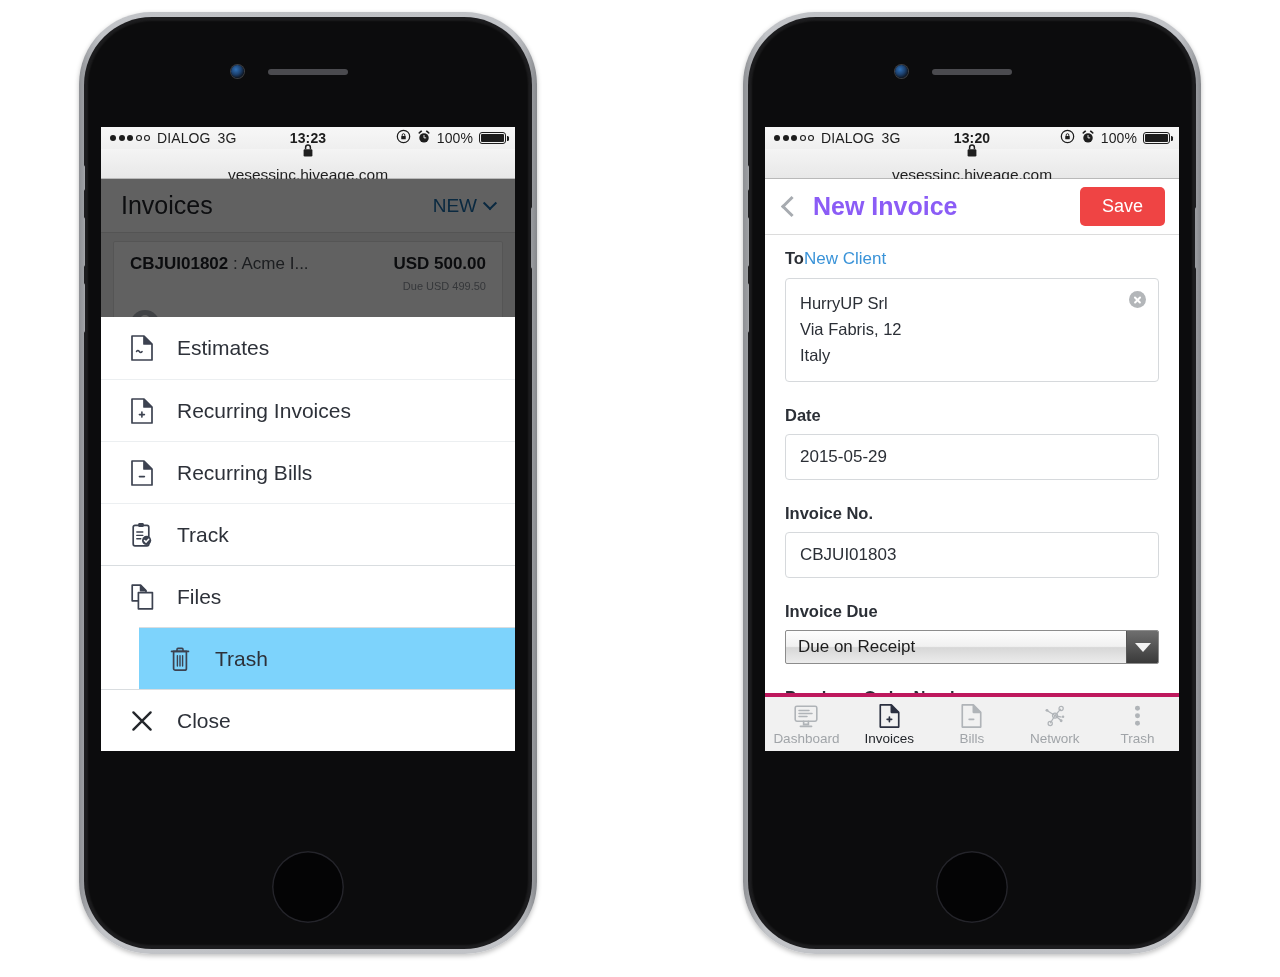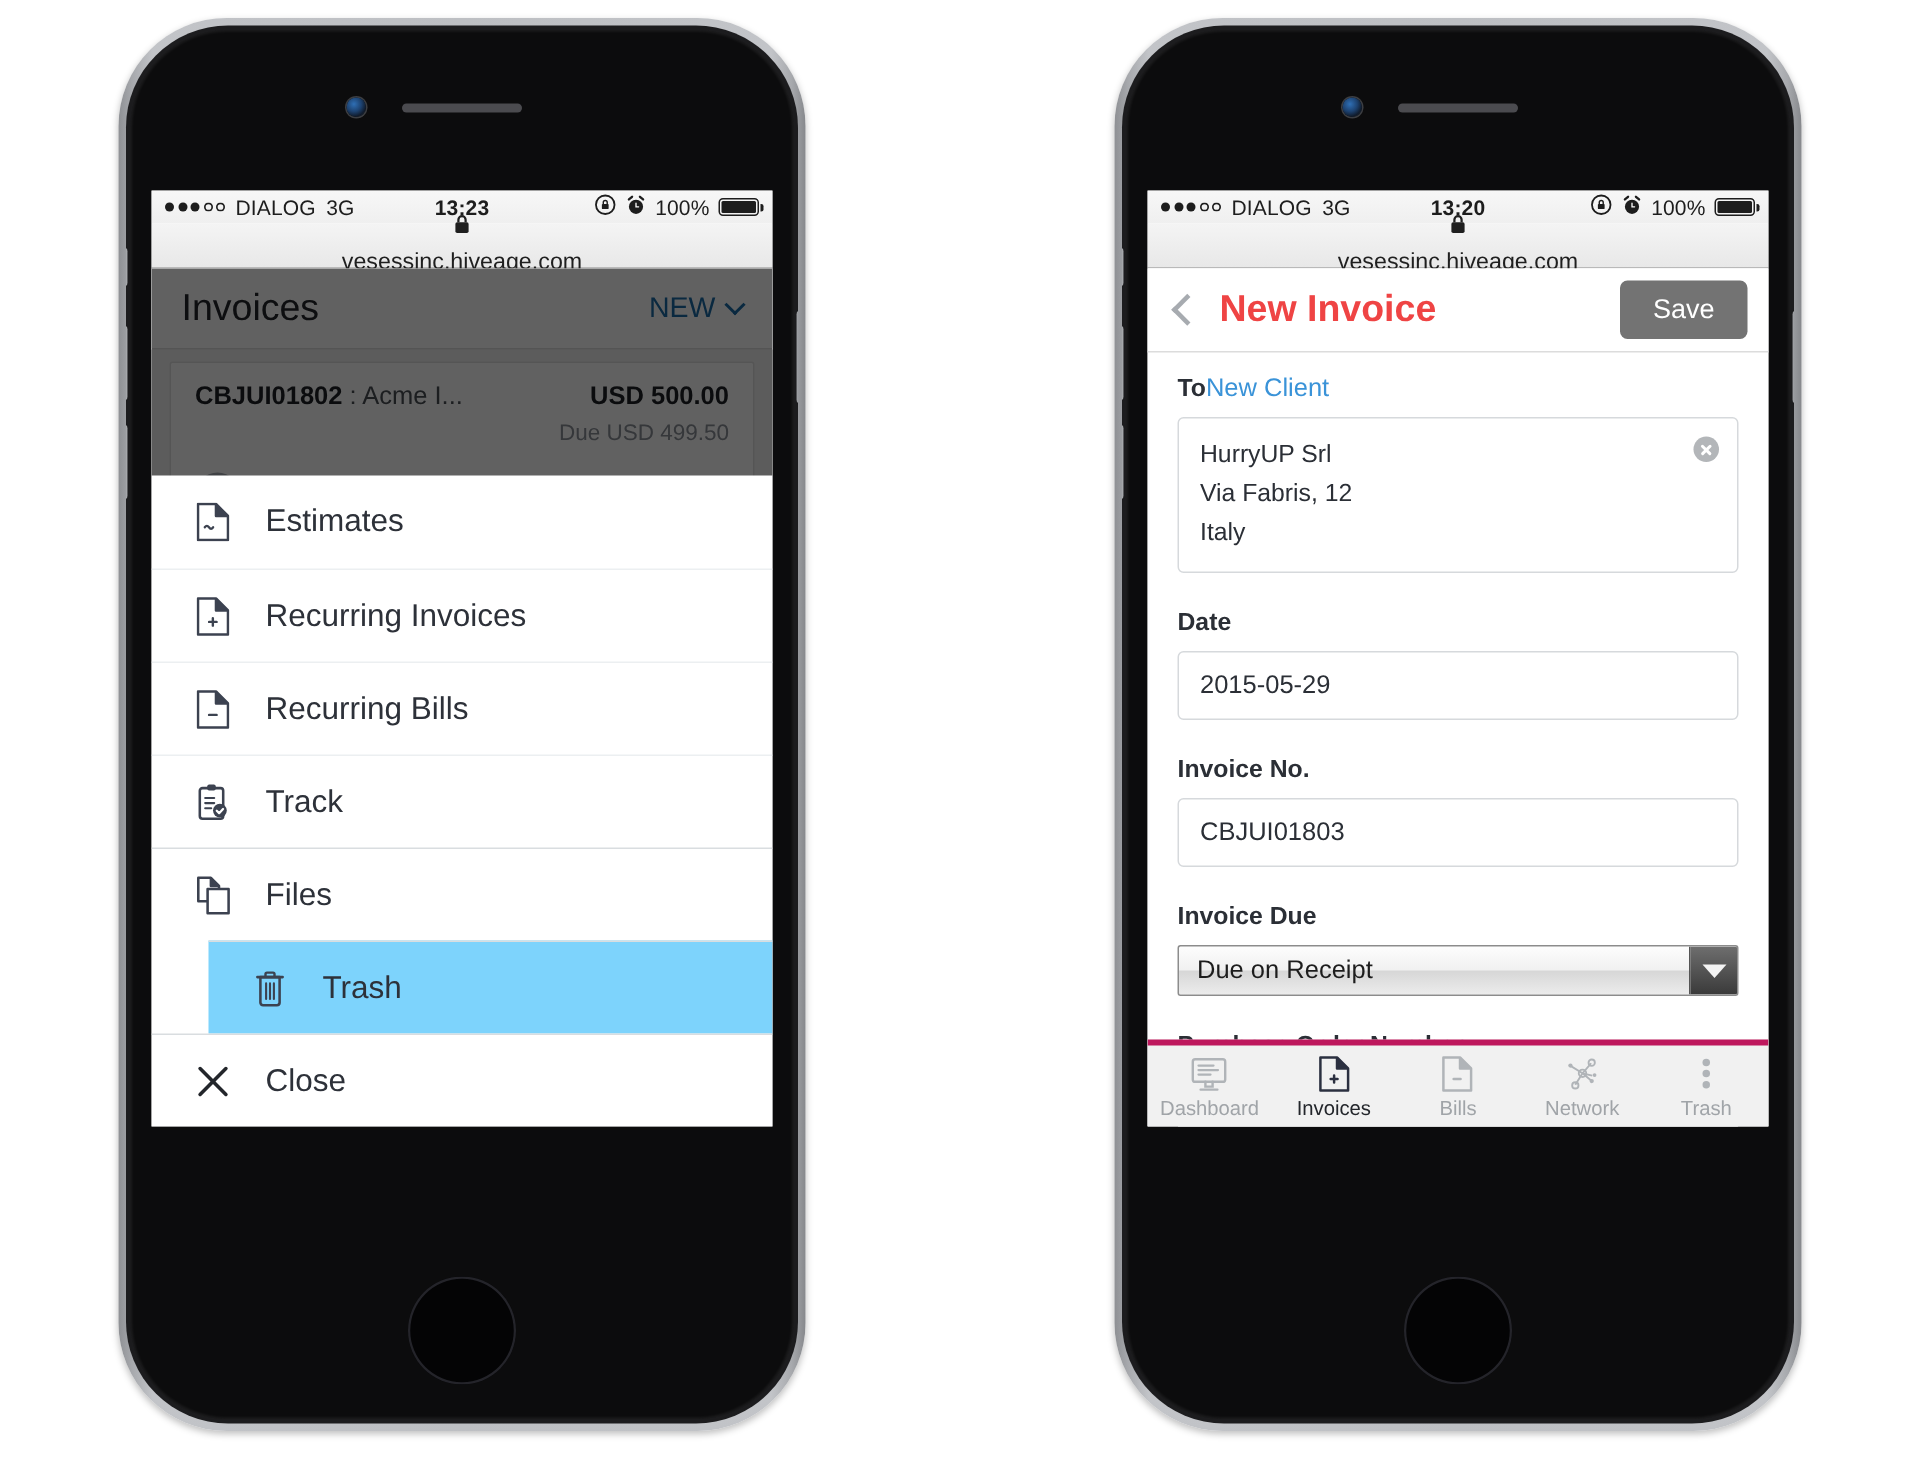--- a/index.html
+++ b/index.html
@@ -148,21 +148,21 @@
     transform: rotate(45deg) translate(-2px,-2px);
   }
   .inv-card {
     background: #fff; margin: 8px 12px 0 12px;
     border: 1px solid #e0e0e0; border-radius: 2px;
   }
   .inv-top { padding: 12px 16px 6px 16px; display:flex; justify-content: space-between; }
   .inv-id { font-size: 17px; color: #1d2025; font-weight: bold; }
   .inv-id em { font-style: normal; font-weight: normal; color:#4a4f56; }
   .inv-amt { font-size: 17px; color: #1d2025; font-weight: bold; }
-  .inv-due { text-align: right; padding: 0 16px 10px 16px; font-size: 15px; color: #8c9199; }
+  .inv-due { text-align: right; padding: 0 16px 10px 16px; font-size: 11px; color: #8c9199; }
   .inv-client { display:flex; align-items:center; gap:13px; padding: 8px 16px 16px 16px; }
   .avatar {
     width: 30px; height: 30px; border-radius: 50%;
     background: #a9aeb5; position: relative; overflow: hidden; flex: none;
   }
   .avatar::before {
     content:''; position:absolute; top:5px; left:50%; transform:translateX(-50%);
     width:10px; height:10px; border-radius:50%; background:#fff;
   }
   .avatar::after {
@@ -199,23 +199,23 @@
   .app-right { position:relative; height: 572px; background:#fff; }
   .nav-right {
     height: 56px; background:#fff; border-bottom:1px solid #dcdcdc;
     display:flex; align-items:center; padding: 0 14px; gap: 14px;
   }
   .back-chev {
     width:15px; height:15px;
     border-left: 3.4px solid #a7abb0; border-bottom: 3.4px solid #a7abb0;
     transform: rotate(45deg); margin-left: 5px;
   }
-  .nav-right-title { font-size: 25px; font-weight: bold; color:#ef4444; flex:1; }
+  .nav-right-title { font-size: 25px; font-weight: bold; color:#8b5cf6; flex:1; }
   .save-btn {
-    background:#737373; color:#fff; font-size:18px;
+    background:#ef4444; color:#fff; font-size:18px;
     padding: 9px 22px; border-radius:5px; border:none;
     font-family:"Liberation Sans",sans-serif; cursor:pointer;
   }
   .form { padding: 14px 20px 0 20px; }
   .row-head { display:flex; align-items:baseline; margin-bottom: 9px; }
   .lbl { font-size:16.5px; font-weight:bold; color:#2b2f36; }
   .link { font-size:17px; color:#3a93d8; }
   .client-box {
     border:1px solid #d6d9dc; border-radius:4px;
     padding: 11px 14px 13px 14px; position:relative; line-height:1.58;

